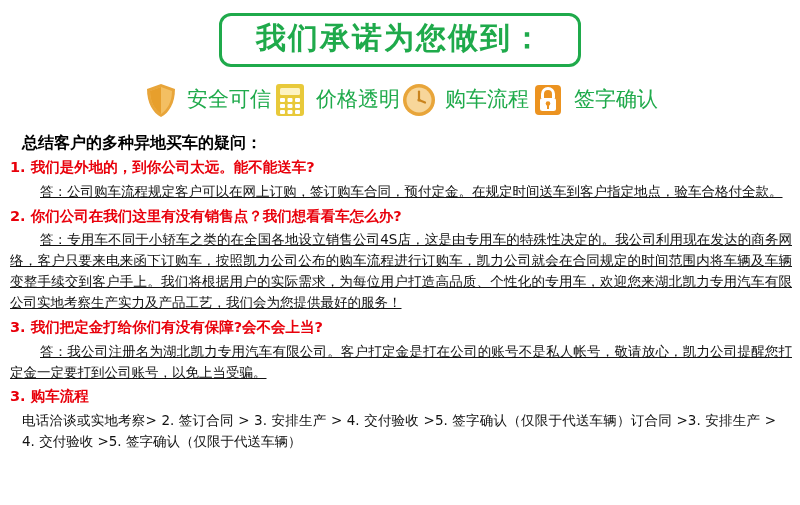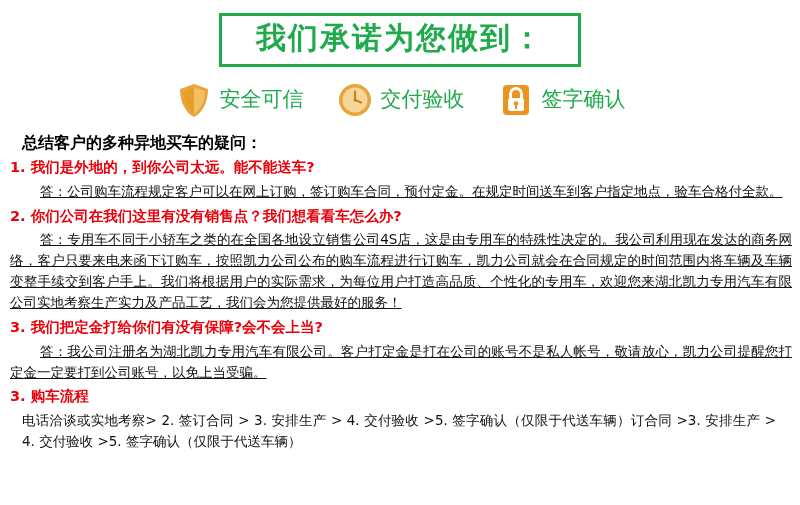--- a/index.html
+++ b/index.html
@@ -23,36 +23,36 @@
 
   
   .banner-wrap {
     width: 100%;
     display: flex;
     justify-content: center;
     padding-top: 13px;
   }
   .banner {
     border: 3px solid #1faa4b;
-    border-radius: 0;
+    border-radius: 12px;
     padding: 5px 34px 8px 34px;
     color: #1faa4b;
     font-size: 30px;
     font-weight: bold;
     letter-spacing: 2px;
     line-height: 1.15;
     font-family: "DejaVu Sans", "Liberation Sans", sans-serif;
   }
 
   
   .promise-row {
     display: flex;
     justify-content: center;
     align-items: center;
-    gap: 32px;
+    gap: 0;
     margin-top: 14px;
   }
   .promise-item {
     display: flex;
     align-items: center;
     gap: 7px;
   }
   .promise-label {
     font-size: 21px;
     color: #1faa4b;
@@ -121,32 +121,50 @@
       <span class="icon-box">
         <svg width="38" height="38" viewBox="0 0 38 38">
           <path d="M19 3 L33 8 C33 22 27 32 19 36 C11 32 5 22 5 8 Z" fill="#e8a53a"></path>
           <path d="M19 6 L30 10 C30 21 25 29 19 33 C13 29 8 21 8 10 Z" fill="#f3bf62"></path>
           <path d="M19 6 L19 33 C13 29 8 21 8 10 Z" fill="#e79f2c"></path>
         </svg>
       </span>
       <span class="promise-label">安全可信</span>
     </div>
 
+    <div class="promise-item">
+      <span class="icon-box">
+        <svg width="38" height="38" viewBox="0 0 38 38">
+          <rect x="5" y="3" width="28" height="32" rx="3" fill="#e8c93a"></rect>
+          <rect x="9" y="7" width="20" height="7" rx="1.5" fill="#fdf3c2"></rect>
+          <rect x="9" y="17" width="5" height="4" rx="1" fill="#ffffff"></rect>
+          <rect x="16.5" y="17" width="5" height="4" rx="1" fill="#ffffff"></rect>
+          <rect x="24" y="17" width="5" height="4" rx="1" fill="#ffffff"></rect>
+          <rect x="9" y="23" width="5" height="4" rx="1" fill="#ffffff"></rect>
+          <rect x="16.5" y="23" width="5" height="4" rx="1" fill="#ffffff"></rect>
+          <rect x="24" y="23" width="5" height="4" rx="1" fill="#ffffff"></rect>
+          <rect x="9" y="29" width="5" height="4" rx="1" fill="#ffffff"></rect>
+          <rect x="16.5" y="29" width="5" height="4" rx="1" fill="#ffffff"></rect>
+          <rect x="24" y="29" width="5" height="4" rx="1" fill="#ffffff"></rect>
+        </svg>
+      </span>
+      <span class="promise-label">价格透明</span>
+    </div>
 
     <div class="promise-item">
       <span class="icon-box">
         <svg width="38" height="38" viewBox="0 0 38 38">
           <circle cx="19" cy="19" r="16" fill="#e8a53a"></circle>
           <circle cx="19" cy="19" r="12.5" fill="#f7d69a"></circle>
           <line x1="19" y1="19" x2="19" y2="10.5" stroke="#c9831d" stroke-width="2.2" stroke-linecap="round"></line>
           <line x1="19" y1="19" x2="25" y2="21.5" stroke="#c9831d" stroke-width="2.2" stroke-linecap="round"></line>
           <circle cx="19" cy="19" r="1.6" fill="#c9831d"></circle>
         </svg>
       </span>
-      <span class="promise-label">交付验收</span>
+      <span class="promise-label">购车流程</span>
     </div>
 
     <div class="promise-item">
       <span class="icon-box">
         <svg width="38" height="38" viewBox="0 0 38 38">
           <rect x="6" y="4" width="26" height="30" rx="4" fill="#ec9320"></rect>
           <path d="M13.5 17 V13 a5.5 5.5 0 0 1 11 0 V17" fill="none" stroke="#ffffff" stroke-width="3"></path>
           <rect x="11" y="17" width="16" height="13" rx="2.5" fill="#ffffff"></rect>
           <circle cx="19" cy="22.5" r="2.3" fill="#ec9320"></circle>
           <rect x="18" y="23" width="2" height="5" fill="#ec9320"></rect>

